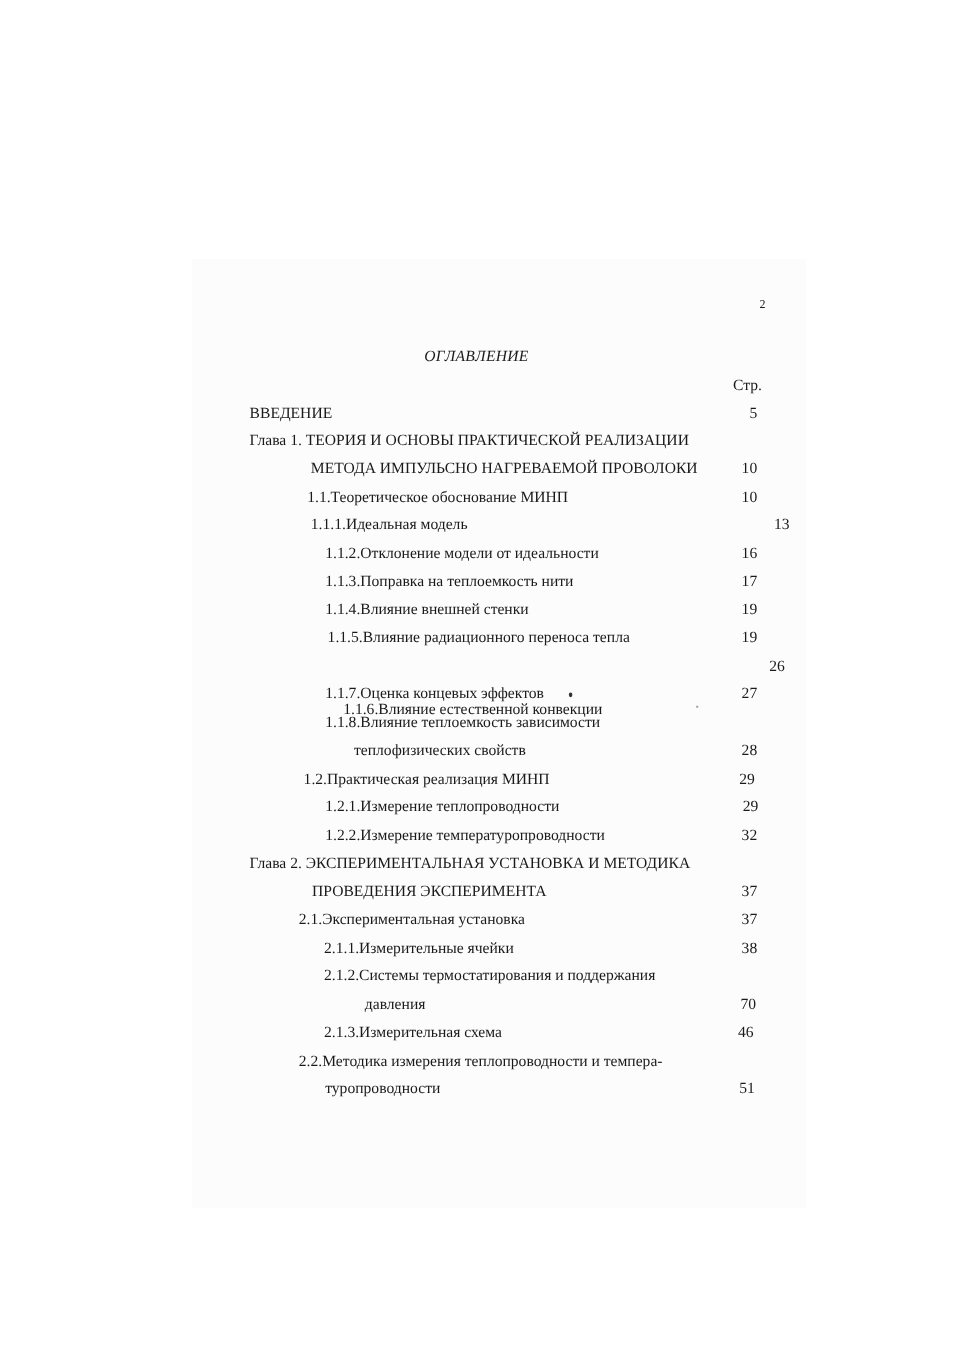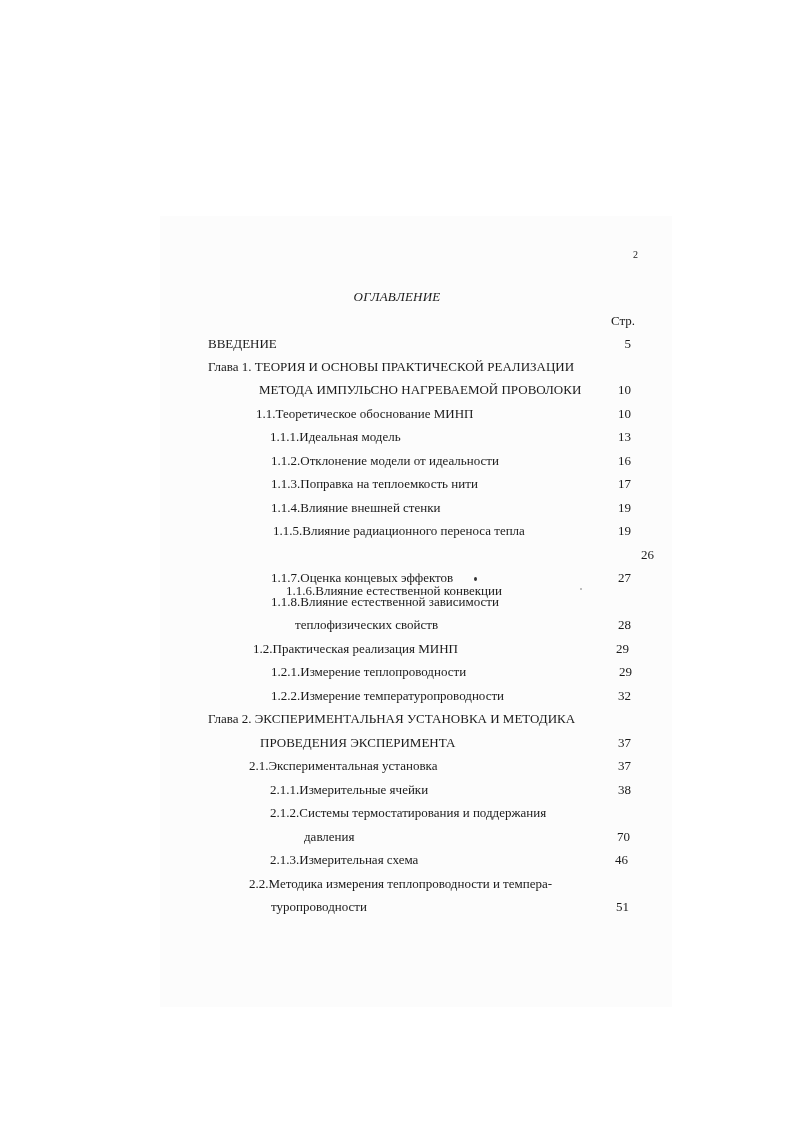--- a/index.html
+++ b/index.html
@@ -31,42 +31,42 @@
   <span class="pg" style="left:631px; top:344px;">5</span>
 
   <span class="t" style="left:208px; top:367px;">Глава 1. ТЕОРИЯ И ОСНОВЫ ПРАКТИЧЕСКОЙ РЕАЛИЗАЦИИ</span>
 
   <span class="t" style="left:259px; top:390px;">МЕТОДА ИМПУЛЬСНО НАГРЕВАЕМОЙ ПРОВОЛОКИ</span>
   <span class="pg" style="left:631px; top:390px;">10</span>
 
   <span class="t" style="left:256px; top:414px;">1.1.Теоретическое обоснование МИНП</span>
   <span class="pg" style="left:631px; top:414px;">10</span>
 
-  <span class="t" style="left:270px; top:437px;">1.1.1.Идеальная модель</span>
-  <span class="pg" style="left:631px; top:437px;">13</span>
+  <span class="t" style="left:259px; top:437px;">1.1.1.Идеальная модель</span>
+  <span class="pg" style="left:658px; top:437px;">13</span>
 
   <span class="t" style="left:271px; top:461px;">1.1.2.Отклонение модели от идеальности</span>
   <span class="pg" style="left:631px; top:461px;">16</span>
 
   <span class="t" style="left:271px; top:484px;">1.1.3.Поправка на теплоемкость нити</span>
   <span class="pg" style="left:631px; top:484px;">17</span>
 
   <span class="t" style="left:271px; top:508px;">1.1.4.Влияние внешней стенки</span>
   <span class="pg" style="left:631px; top:508px;">19</span>
 
   <span class="t" style="left:273px; top:531px;">1.1.5.Влияние радиационного переноса тепла</span>
   <span class="pg" style="left:631px; top:531px;">19</span>
 
   <span class="t" style="left:286px; top:555px;margin-top:36px;">1.1.6.Влияние естественной конвекции</span>
   <span class="pg" style="left:631px; top:555px;margin-left:23px;">26</span>
 
   <span class="t" style="left:271px; top:578px;">1.1.7.Оценка концевых эффектов</span>
   <span class="pg" style="left:631px; top:578px;">27</span>
 
-  <span class="t" style="left:271px; top:602px;">1.1.8.Влияние естественной зависимости</span>
+  <span class="t" style="left:271px; top:602px;">1.1.8.Влияние теплоемкость зависимости</span>
 
   <span class="t" style="left:295px; top:625px;">теплофизических свойств</span>
   <span class="pg" style="left:631px; top:625px;">28</span>
 
   <span class="t" style="left:253px; top:649px;">1.2.Практическая реализация МИНП</span>
   <span class="pg" style="left:629px; top:649px;">29</span>
 
   <span class="t" style="left:271px; top:672px;">1.2.1.Измерение теплопроводности</span>
   <span class="pg" style="left:632px; top:672px;">29</span>
 

